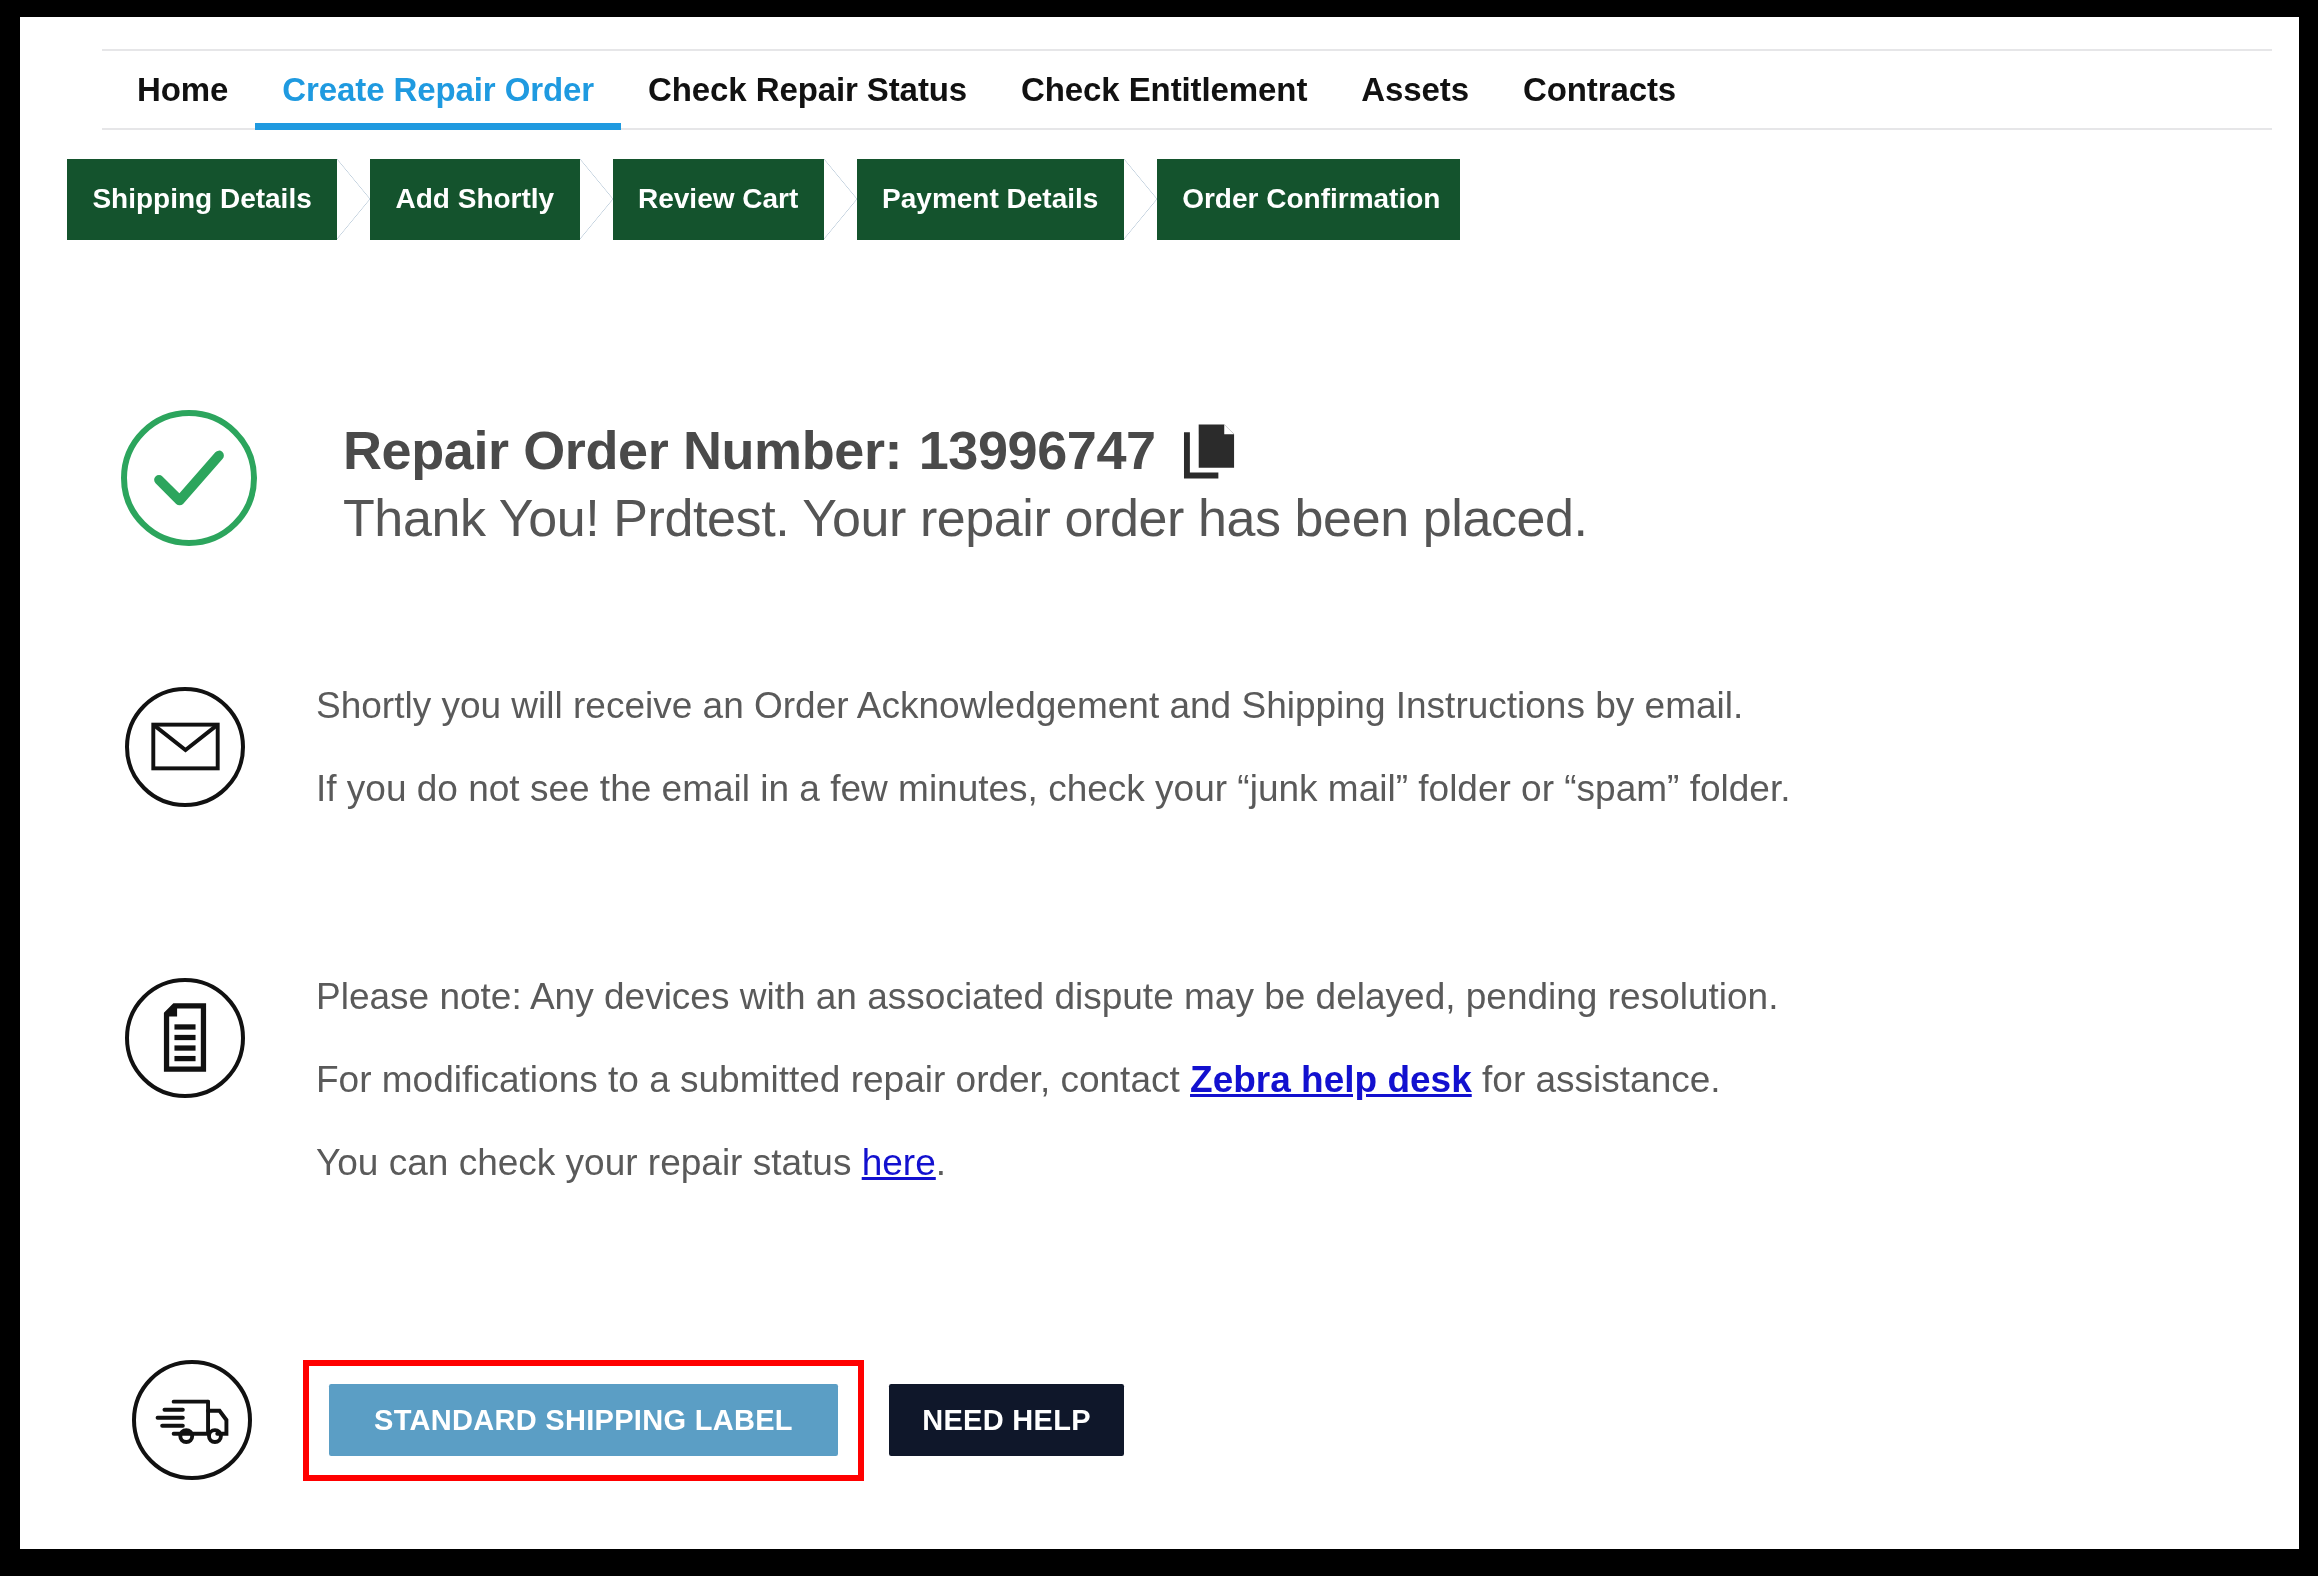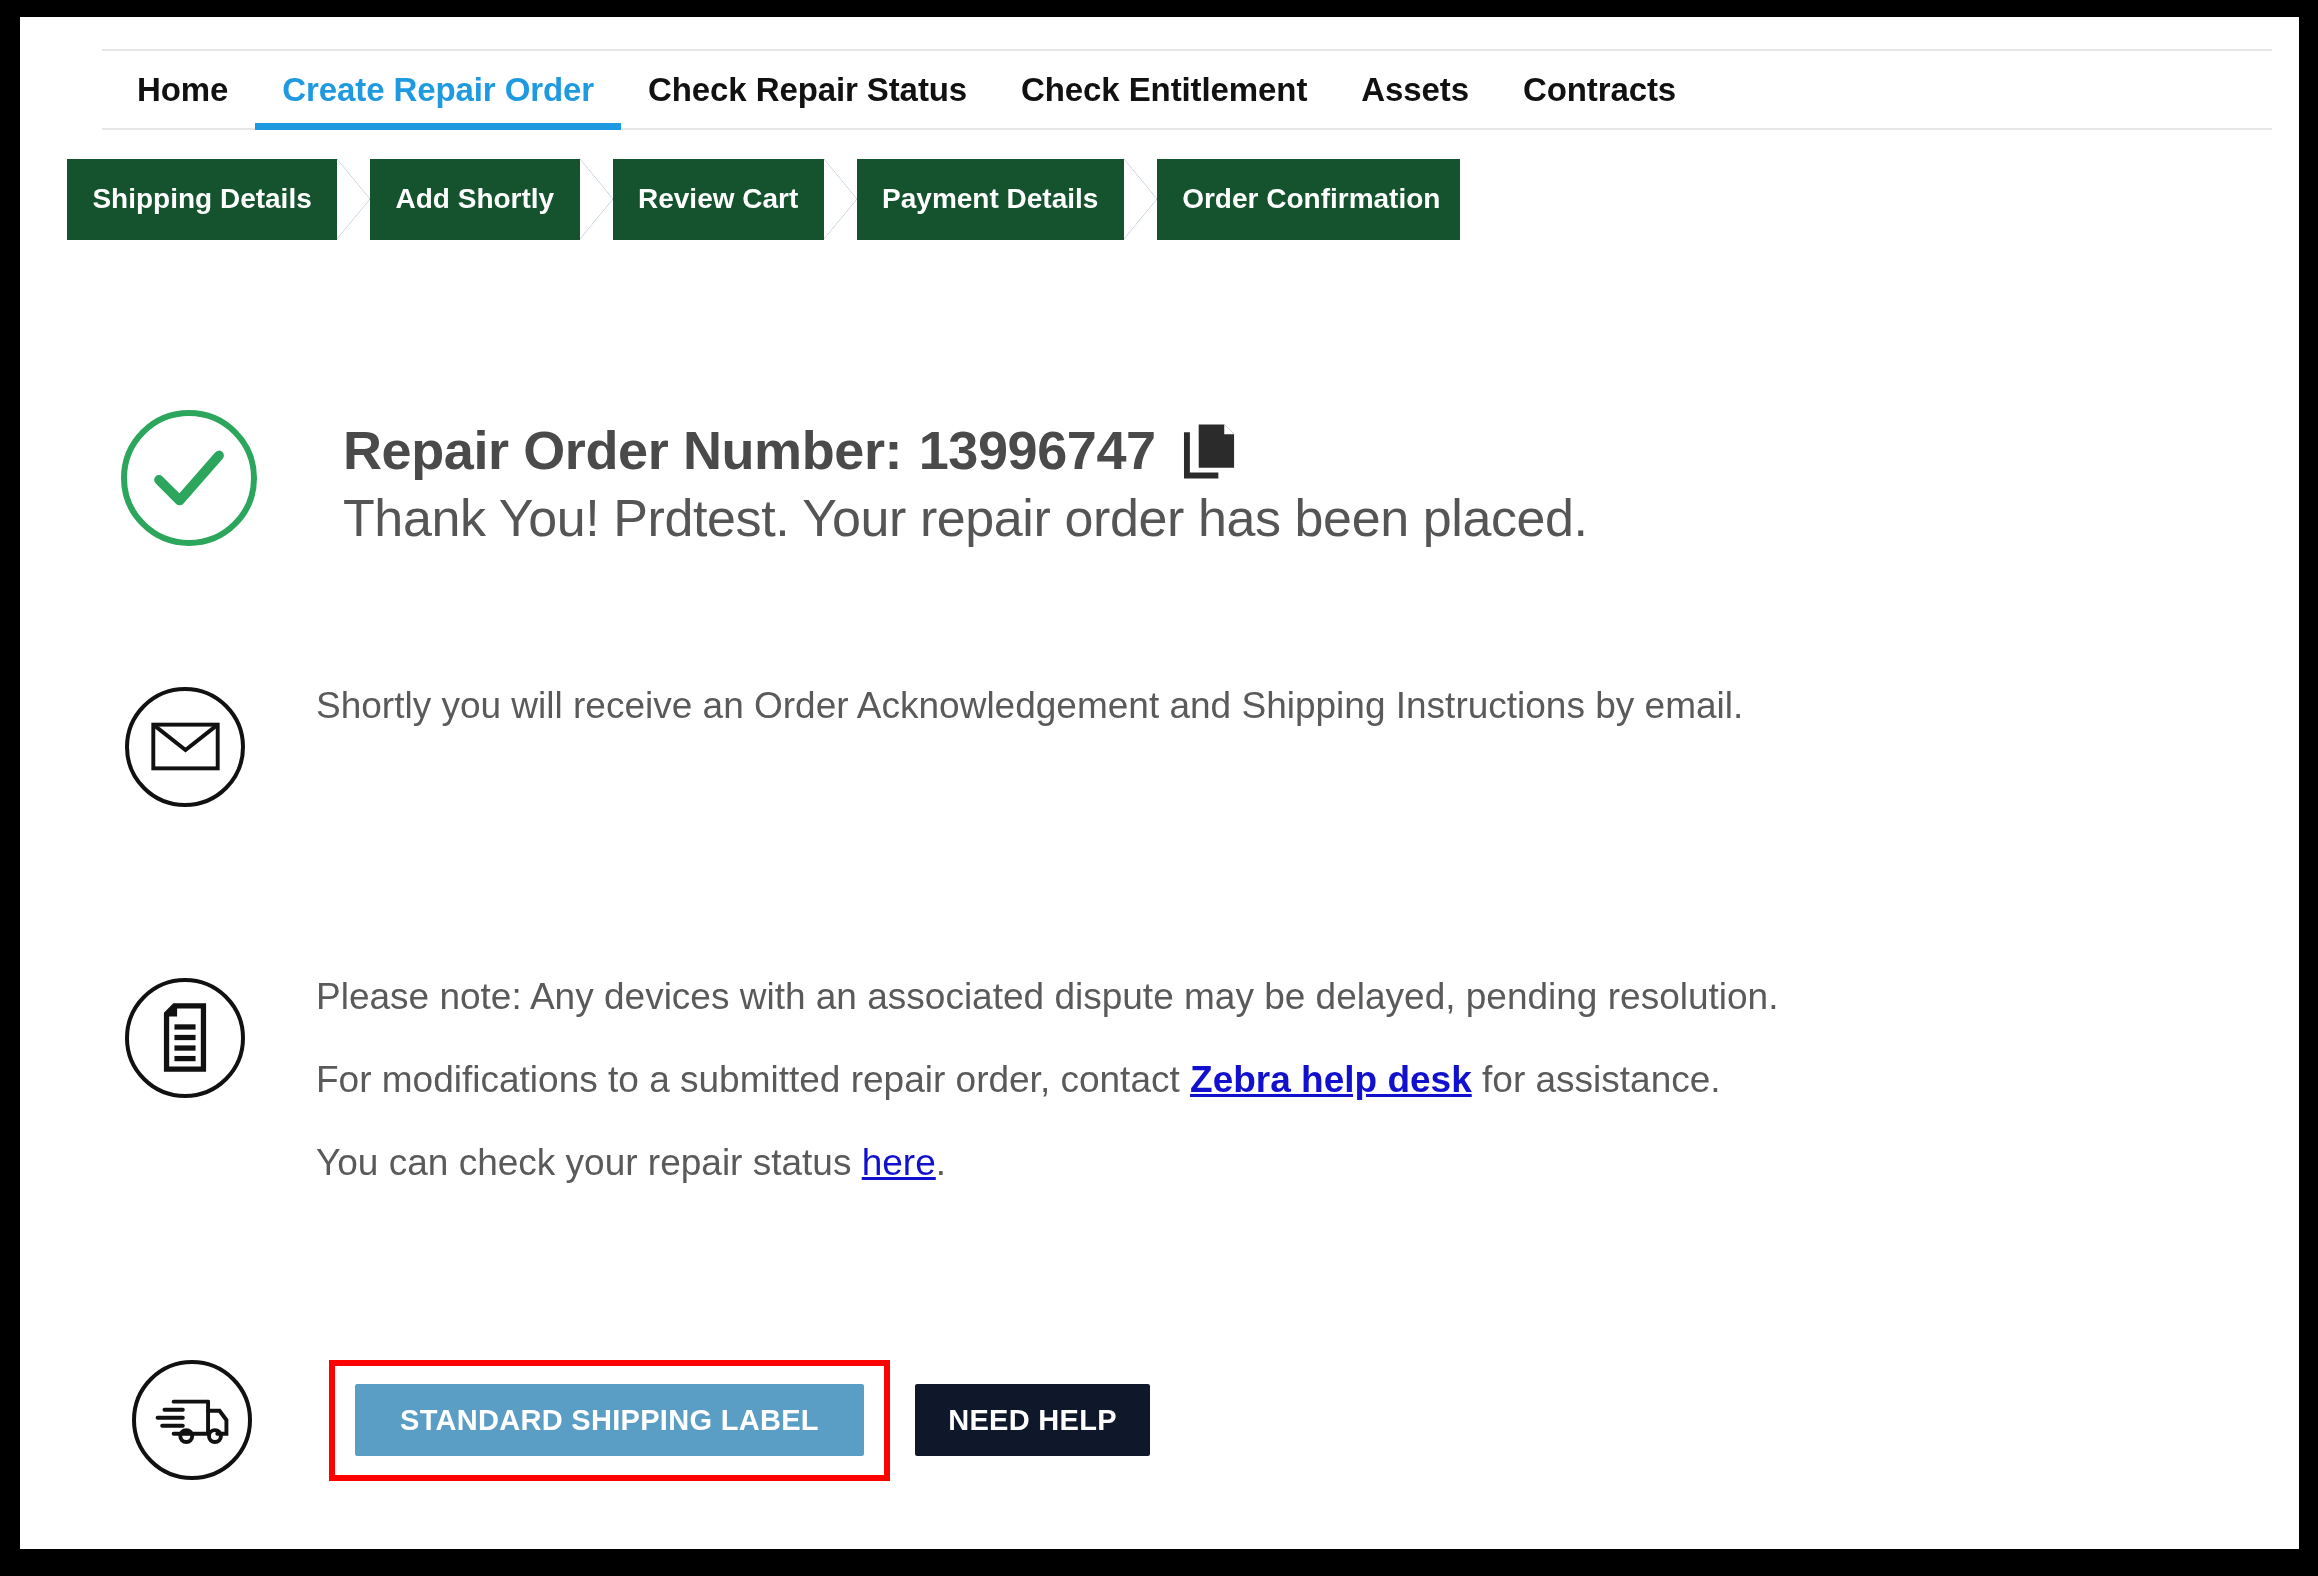--- a/index.html
+++ b/index.html
@@ -197,21 +197,21 @@
     font-weight: bold;
   }
   .para a.plain { font-weight: normal; }
 
   
   #note-row { left: 105px; top: 961px; }
 
   
   #buttons-row { left: 112px; top: 1343px; align-items: center; }
   .btn-area {
-    margin-left: 77px;
+    margin-left: 51px;
     display: flex;
     align-items: center;
   }
   .red-box {
     border: 6.7px solid #ff0000;
     padding: 18.7px 20px;
     display: inline-flex;
   }
   .btn {
     border: none;
@@ -288,20 +288,21 @@
 
       <div class="row" id="email-row">
         <div class="circ-icon">
           <svg width="69" height="49" viewBox="0 0 30 21" fill="none" stroke="#111111" stroke-width="1.7">
             <rect x="1" y="1" width="28" height="19"></rect>
             <polyline points="1,1 15,12 29,1" fill="none"></polyline>
           </svg>
         </div>
         <div class="para-block">
           <div class="para">Shortly you will receive an Order Acknowledgement and Shipping Instructions by email.</div>
+          <div class="para">If you do not see the email in a few minutes, check your “junk mail” folder or “spam” folder.</div>
         </div>
       </div>
 
       <div class="row" id="note-row">
         <div class="circ-icon">
           <svg width="58" height="69" viewBox="0 0 22 26" fill="none" stroke="#111111" stroke-width="2">
             <path d="M7,1 L18,1 L18,25 L4,25 L4,4 Z" fill="none"></path>
             <path d="M7,1 L7,4 L4,4" fill="none"></path>
             <line x1="7" y1="9" x2="15" y2="9"></line>
             <line x1="7" y1="13" x2="15" y2="13"></line>

